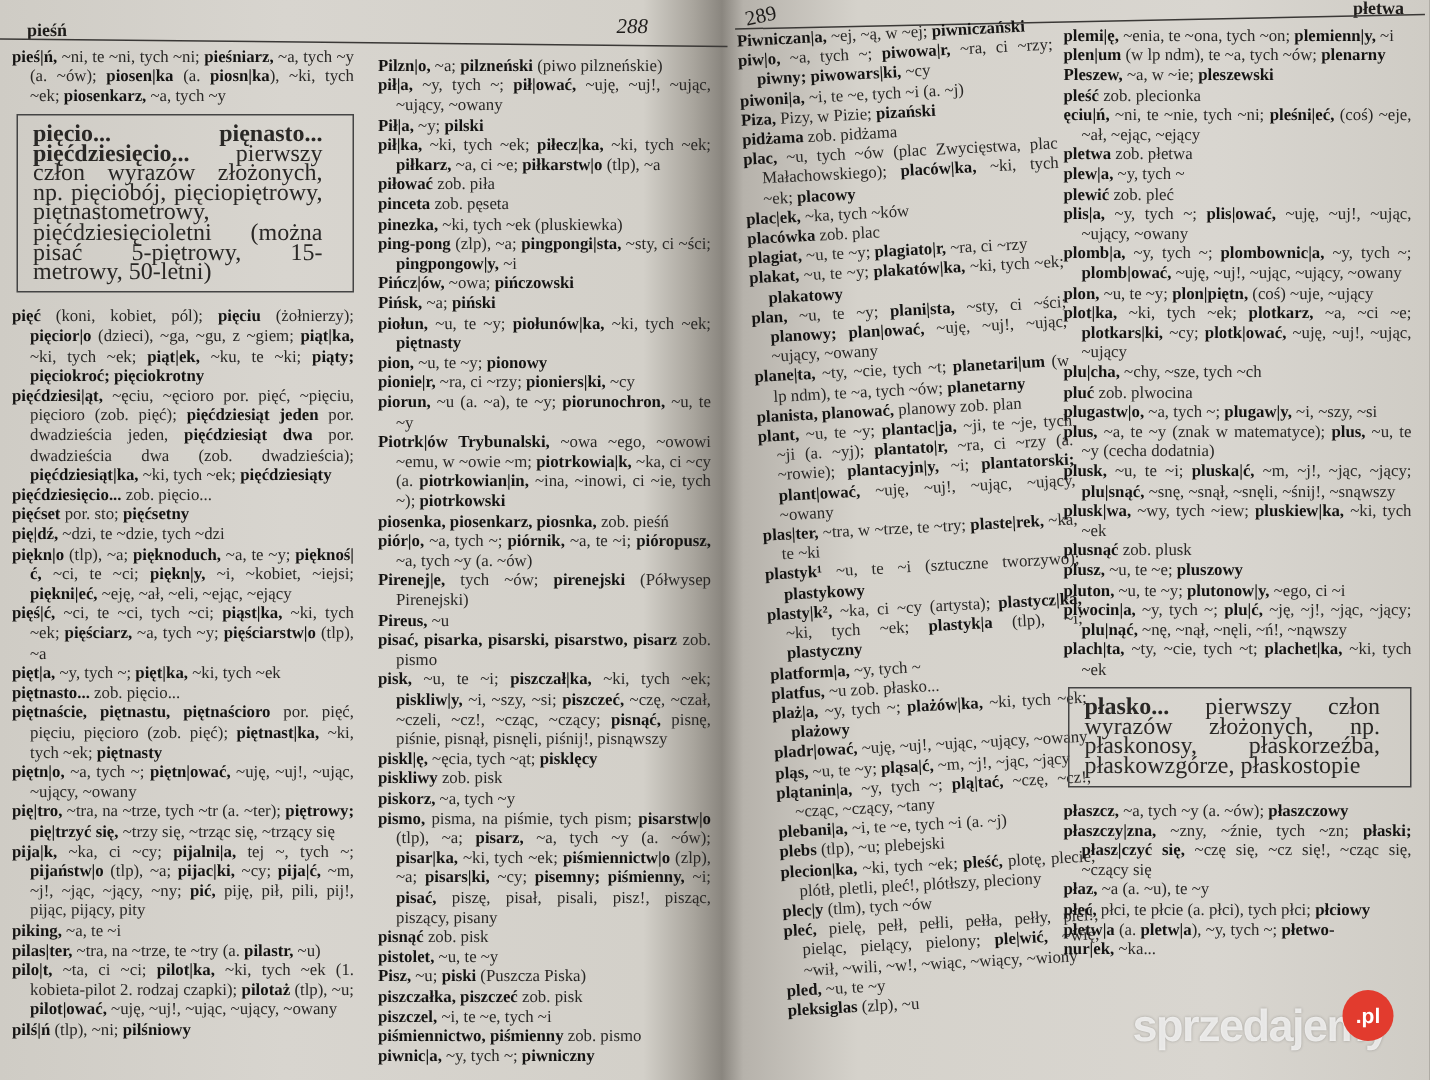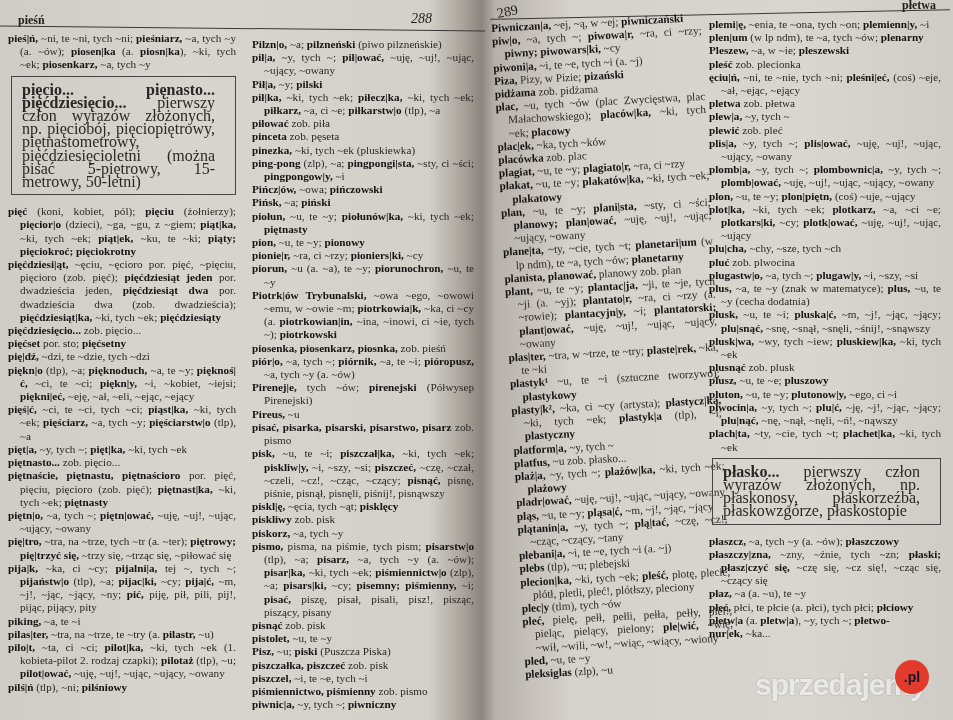--- a/index.html
+++ b/index.html
@@ -9,21 +9,21 @@
   .page-left{left:0;width:485px;}
   .page-right{left:485px;width:468px;}
   .running-head{position:absolute;font-weight:bold;font-size:12px;color:#1e1c1a;}
   .page-num{position:absolute;font-size:14px;color:#1e1c1a;}
   .head-rule{position:absolute;height:1px;background:#3a3836;}
   .col{position:absolute;font-size:11.2px;line-height:13.2px;}
   .entry{margin:0;text-indent:-12px;padding-left:12px;text-align:justify;}
   .entry b{font-weight:bold;color:#151413;}
   .box{border:1px solid #444;padding:6px 20px 6px 10px;margin:4px 0 10px 3px;font-size:16px;line-height:13.2px;text-align:justify;}
   .watermark{position:absolute;left:755px;top:668px;font-family:"Liberation Sans",sans-serif;font-weight:bold;font-size:30px;color:rgba(255,255,255,0.75);letter-spacing:-1px;text-shadow:0 0 2px rgba(0,0,0,0.25);}
-  .wm-dot{position:absolute;left:895px;top:660px;width:34px;height:34px;border-radius:50%;background:#e23b2e;color:#0f172a;font-family:"Liberation Sans",sans-serif;font-weight:bold;font-size:14px;line-height:34px;text-align:center;}
+  .wm-dot{position:absolute;left:895px;top:660px;width:34px;height:34px;border-radius:50%;background:#e23b2e;color:#ffffff;font-family:"Liberation Sans",sans-serif;font-weight:bold;font-size:14px;line-height:34px;text-align:center;}
 </style>
 </head>
 <body>
 
 <div class="spread">
 
   <div class="page page-left">
     <div class="running-head" style="left:18px;top:13px;">pieśń</div>
     <div class="page-num" style="left:411px;top:11px;font-style:italic;">288</div>
     <div class="head-rule" style="left:0;top:28px;width:485px;transform:rotate(0.6deg);"></div>
@@ -35,21 +35,21 @@
         <p class="entry"><b>pięćdziesi|ąt,</b><span> ~ęciu, ~ęcioro por. pięć, ~pięciu, pięcioro (zob. pięć); </span><b>pięćdziesiąt jeden</b><span> por. dwadzieścia jeden, </span><b>pięćdziesiąt dwa</b><span> por. dwadzieścia dwa (zob. dwadzieścia); </span><b>pięćdziesiąt|ka,</b><span> ~ki, tych ~ek; </span><b>pięćdziesiąty</b></p>
         <p class="entry"><b>pięćdziesięcio...</b><span> zob. pięcio...</span></p>
         <p class="entry"><b>pięćset</b><span> por. sto; </span><b>pięćsetny</b></p>
         <p class="entry"><b>pię|dź,</b><span> ~dzi, te ~dzie, tych ~dzi</span></p>
         <p class="entry"><b>piękn|o</b><span> (tlp), ~a; </span><b>pięknoduch,</b><span> ~a, te ~y; </span><b>pięknoś|ć,</b><span> ~ci, te ~ci; </span><b>piękn|y,</b><span> ~i, ~kobiet, ~iejsi; </span><b>piękni|eć,</b><span> ~eję, ~ał, ~eli, ~ejąc, ~ejący</span></p>
         <p class="entry"><b>pięś|ć,</b><span> ~ci, te ~ci, tych ~ci; </span><b>piąst|ka,</b><span> ~ki, tych ~ek; </span><b>pięściarz,</b><span> ~a, tych ~y; </span><b>pięściarstw|o</b><span> (tlp), ~a</span></p>
         <p class="entry"><b>pięt|a,</b><span> ~y, tych ~; </span><b>pięt|ka,</b><span> ~ki, tych ~ek</span></p>
         <p class="entry"><b>piętnasto...</b><span> zob. pięcio...</span></p>
         <p class="entry"><b>piętnaście, piętnastu, piętnaścioro</b><span> por. pięć, pięciu, pięcioro (zob. pięć); </span><b>piętnast|ka,</b><span> ~ki, tych ~ek; </span><b>piętnasty</b></p>
         <p class="entry"><b>piętn|o,</b><span> ~a, tych ~; </span><b>piętn|ować,</b><span> ~uję, ~uj!, ~ując, ~ujący, ~owany</span></p>
-        <p class="entry"><b>pię|tro,</b><span> ~tra, na ~trze, tych ~tr (a. ~ter); </span><b>piętrowy; pię|trzyć się,</b><span> ~trzy się, ~trząc się, ~piłować się</span></p>
+        <p class="entry"><b>pię|tro,</b><span> ~tra, na ~trze, tych ~tr (a. ~ter); </span><b>piętrowy; pię|trzyć się,</b><span> ~trzy się, ~trząc się, ~trzący się</span></p>
         <p class="entry"><b>pija|k,</b><span> ~ka, ci ~cy; </span><b>pijalni|a,</b><span> tej ~, tych ~; </span><b>pijaństw|o</b><span> (tlp), ~a; </span><b>pijac|ki,</b><span> ~cy; </span><b>pija|ć,</b><span> ~m, ~j!, ~jąc, ~jący, ~ny; </span><b>pić,</b><span> piję, pił, pili, pij!, pijąc, pijący, pity</span></p>
         <p class="entry"><b>piking,</b><span> ~a, te ~i</span></p>
         <p class="entry"><b>pilas|ter,</b><span> ~tra, na ~trze, te ~try (a. </span><b>pilastr,</b><span> ~u)</span></p>
         <p class="entry"><b>pilo|t,</b><span> ~ta, ci ~ci; </span><b>pilot|ka,</b><span> ~ki, tych ~ek (1. kobieta-pilot 2. rodzaj czapki); </span><b>pilotaż</b><span> (tlp), ~u; </span><b>pilot|ować,</b><span> ~uję, ~uj!, ~ując, ~ujący, ~owany</span></p>
         <p class="entry"><b>pilś|ń</b><span> (tlp), ~ni; </span><b>pilśniowy</b></p>
       </div>
     <div class="col" id="lc2" style="left:252px;top:38px;width:222px;">
         <p class="entry"><b>Pilzn|o,</b><span> ~a; </span><b>pilzneński</b><span> (piwo pilzneńskie)</span></p>
         <p class="entry"><b>pił|a,</b><span> ~y, tych ~; </span><b>pił|ować,</b><span> ~uję, ~uj!, ~ując, ~ujący, ~owany</span></p>
         <p class="entry"><b>Pił|a,</b><span> ~y; </span><b>pilski</b></p>

